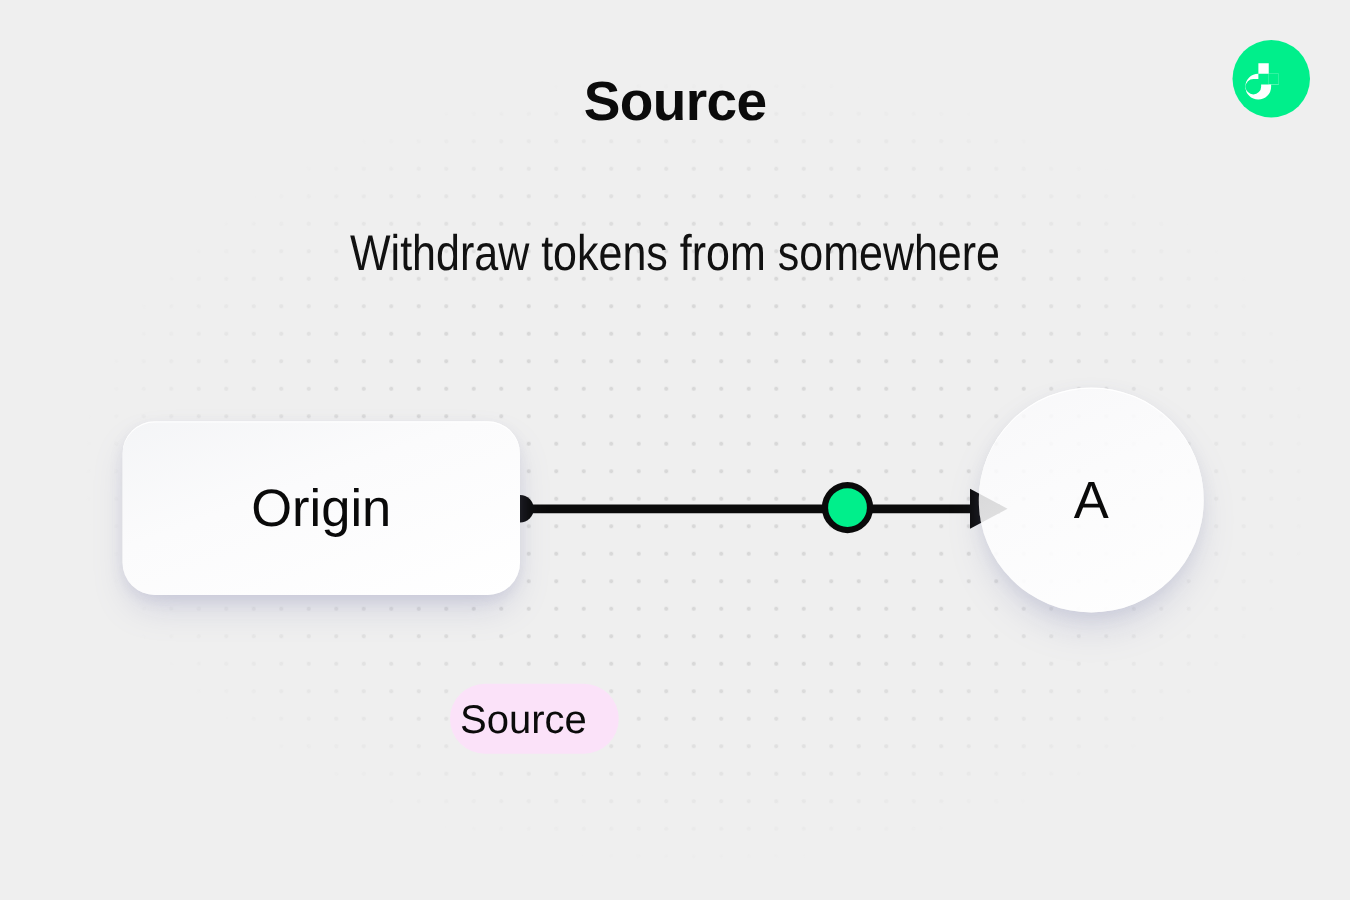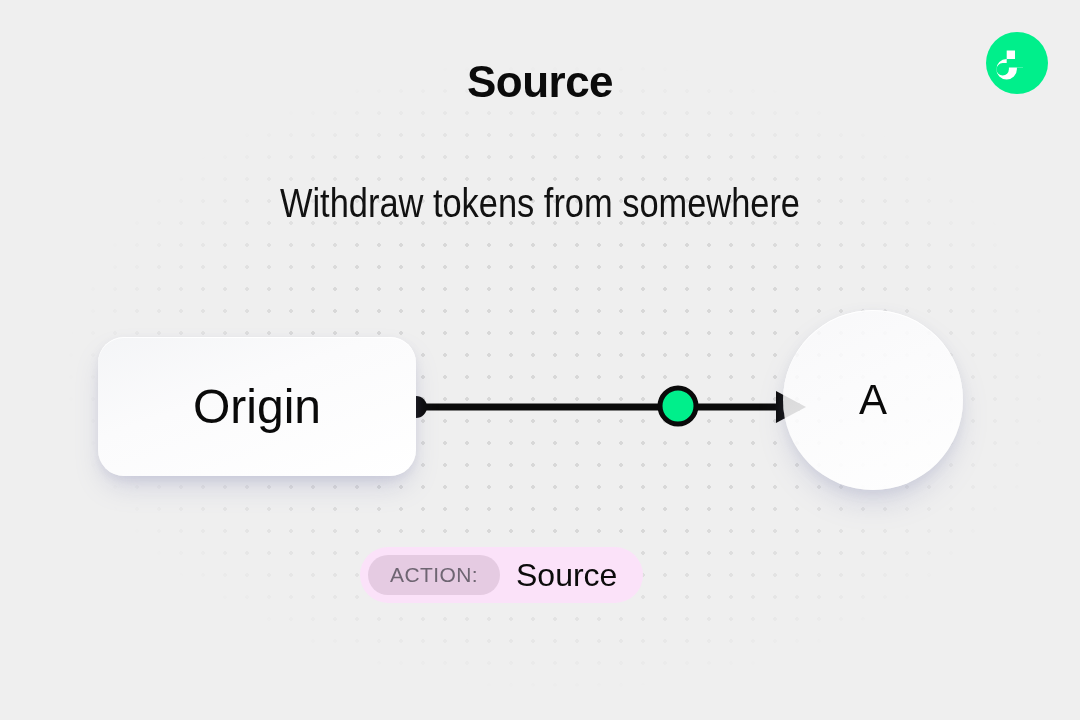--- a/index.html
+++ b/index.html
@@ -92,21 +92,21 @@
     border-radius: 26px;
     background: linear-gradient(160deg, #f4f5f7 0%, #fbfbfc 40%, #ffffff 100%);
     box-shadow: 0 14px 28px -6px rgba(125,130,175,0.30),
                 0 4px 10px rgba(120,125,170,0.12),
                 inset 0 1px 0 rgba(255,255,255,0.9);
     display: flex;
     align-items: center;
     justify-content: center;
   }
   #node-origin-label {
-    font-size: 48px;
+    font-size: 42px;
     font-weight: 400;
     color: #0a0a0a;
     letter-spacing: 0px;
   }
 
   
   #node-a {
     position: absolute;
     left: 783px;
     top: 310px;
@@ -201,15 +201,14 @@
     <span id="node-origin-label">Origin</span>
   </div>
 
   <div id="node-a">
     <span id="node-a-label">A</span>
   </div>
 
 </div>
 
 <div id="action-badge">
-  <span id="action-badge-key">ACTION:</span>
   <span id="action-badge-value">Source</span>
 </div>
 
 </body></html>

